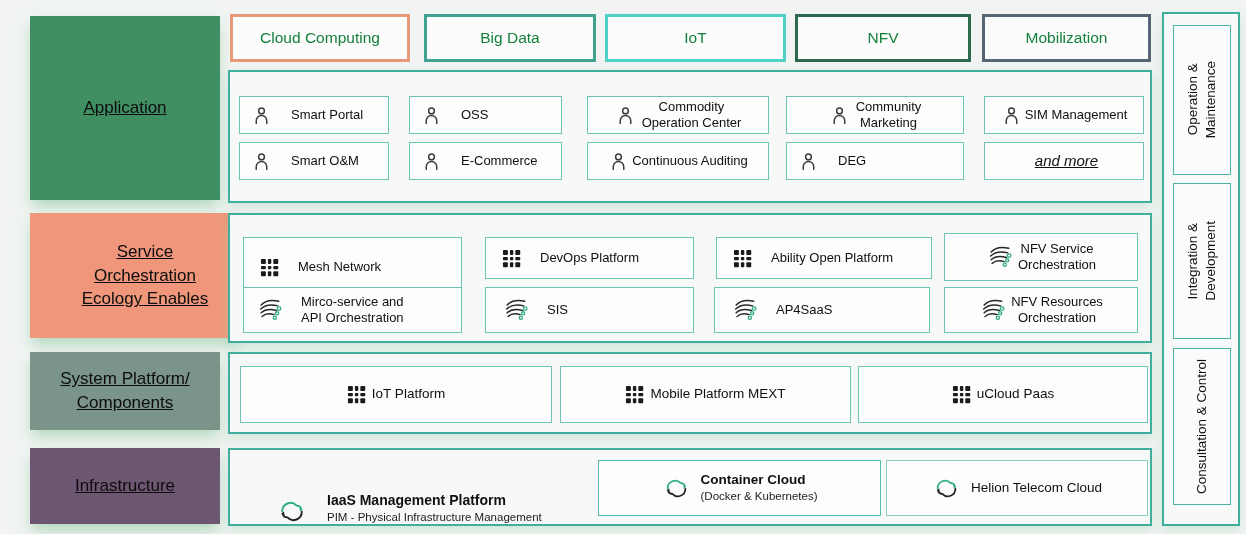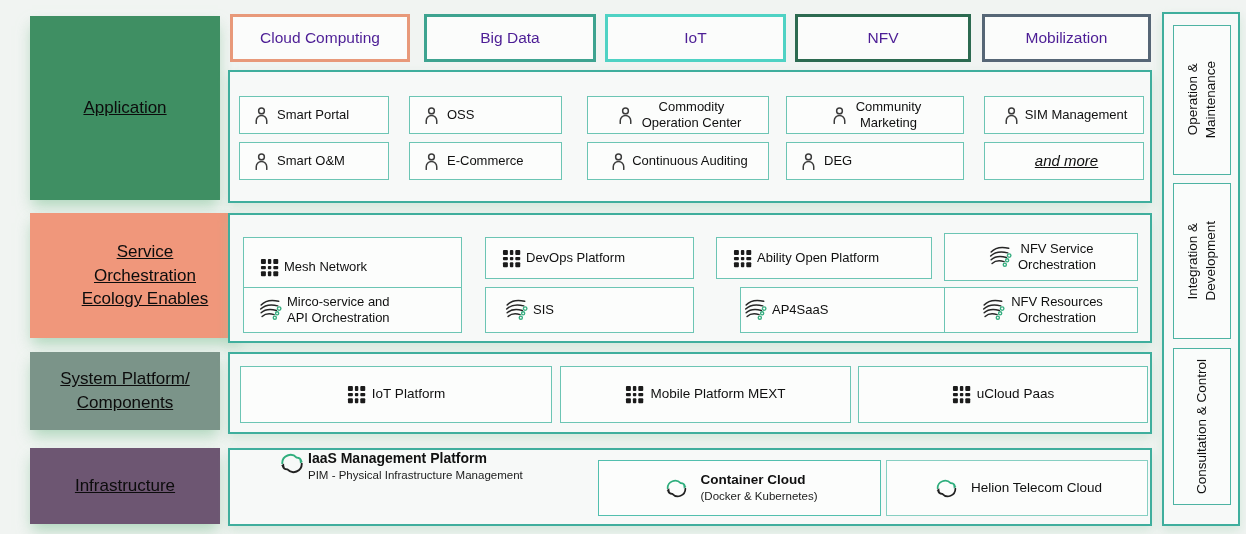--- a/index.html
+++ b/index.html
@@ -16,21 +16,21 @@
     text-align:center;font-size:17px;line-height:1.4;color:#0c0c0c;
     white-space:pre-line;
     box-shadow:0 8px 14px -2px rgba(138,198,158,.65);
     text-decoration:underline;
   }
   
   .tab{
     position:absolute;top:14px;height:48px;box-sizing:border-box;
     background:#fbfcfb;border:3px solid #888;
     display:flex;align-items:center;justify-content:center;
-    font-size:15.5px;color:#4c1d95;
+    font-size:15.5px;color:#15803d;
   }
   
   .section{
     position:absolute;left:228px;width:924px;box-sizing:border-box;
     border:2px solid #3fae9d;background:#f7f9f8;
     box-shadow:0 5px 10px rgba(150,205,170,.32);
   }
   
   .rcol{
     position:absolute;left:1162px;top:12px;width:78px;height:514px;box-sizing:border-box;
@@ -44,34 +44,34 @@
   }
   .vtext{
     writing-mode:vertical-rl;transform:rotate(180deg);
     white-space:pre-line;text-align:center;
     font-size:13.5px;line-height:1.35;color:#0e0e0e;
   }
   
   .item{
     position:absolute;box-sizing:border-box;
     background:#fcfdfc;border:1.5px solid #6cc5b4;
-    display:flex;align-items:center;gap:5px;padding:0 6px 0 11px;
+    display:flex;align-items:center;gap:19px;padding:0 6px 0 11px;
     font-size:13px;color:#101010;
   }
   .item .lbl{white-space:pre-line;line-height:1.2;}
   .item.c{justify-content:center;text-align:center;padding:0 4px;gap:6px;}
   .item.tight{gap:3px;}
   .more{font-style:italic;text-decoration:underline;font-size:15px;font-weight:500;justify-content:center;}
   .ic{flex:0 0 auto;display:flex;align-items:center;}
   
   .ib-title{font-size:14px;font-weight:bold;line-height:1.25;}
   .ib-sub{font-size:11.5px;line-height:1.25;color:#1c1c1c;}
   .iaas{
     position:absolute;left:46px;top:0;height:100%;
-    display:flex;align-items:flex-start;gap:0;
+    display:flex;align-items:flex-end;gap:19px;
   }
 </style>
 </head>
 <body>
 
 <svg width="0" height="0" style="position:absolute">
   <defs>
     <g id="i-user" fill="none" stroke="#3c3c3c" stroke-width="1.7" stroke-linecap="round">
       <circle cx="12" cy="6.8" r="3.3"></circle>
       <path d="M6 21 v-3.1 a6 6 0 0 1 12 0 V21"></path>
@@ -245,21 +245,21 @@
 API Orchestration</span>
     </div>
     <div class="item" style="left:255px;top:72px;width:209px;height:46px;padding-left:16px">
       <span class="ic">
           <svg width="26" height="24" viewBox="0 0 28 26">
             <use href="#i-orch" xlink:href="#i-orch"></use>
           </svg>
         </span>
       <span class="lbl">SIS</span>
     </div>
-    <div class="item" style="left:510px;top:72px;width:216px;height:46px;padding-left:0">
+    <div class="item" style="left:484px;top:72px;width:216px;height:46px;padding-left:16px">
       <span class="ic">
           <svg width="26" height="24" viewBox="0 0 28 26">
             <use href="#i-orch" xlink:href="#i-orch"></use>
           </svg>
         </span>
       <span class="lbl">AP4SaaS</span>
     </div>
     <div class="item c" style="left:714px;top:72px;width:194px;height:46px">
       <span class="ic">
           <svg width="26" height="24" viewBox="0 0 28 26">

